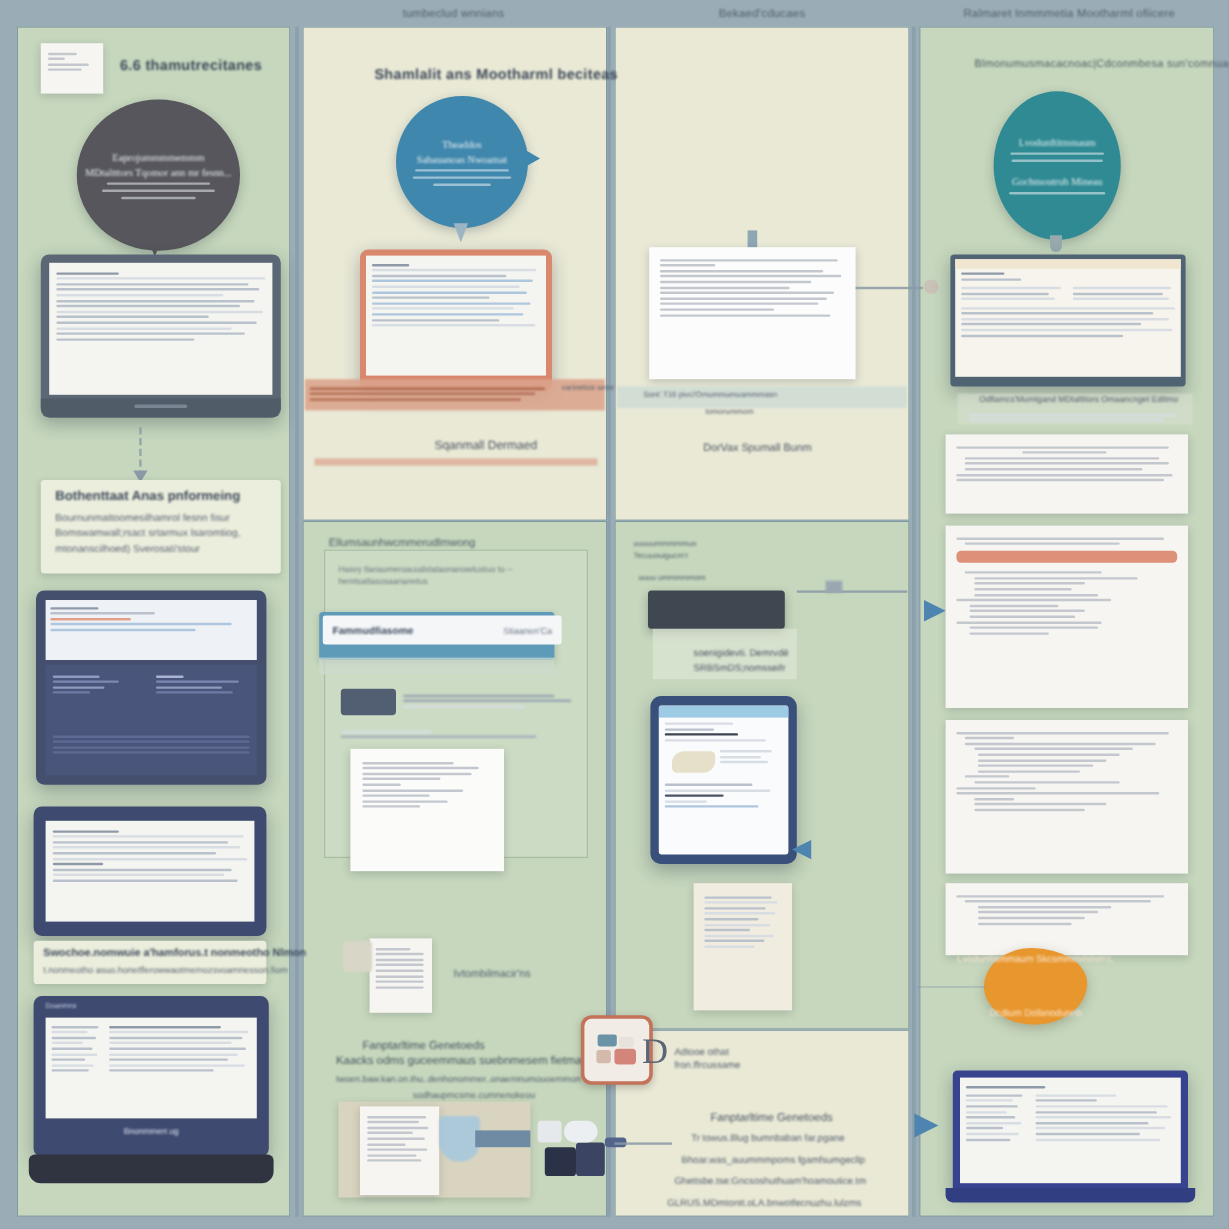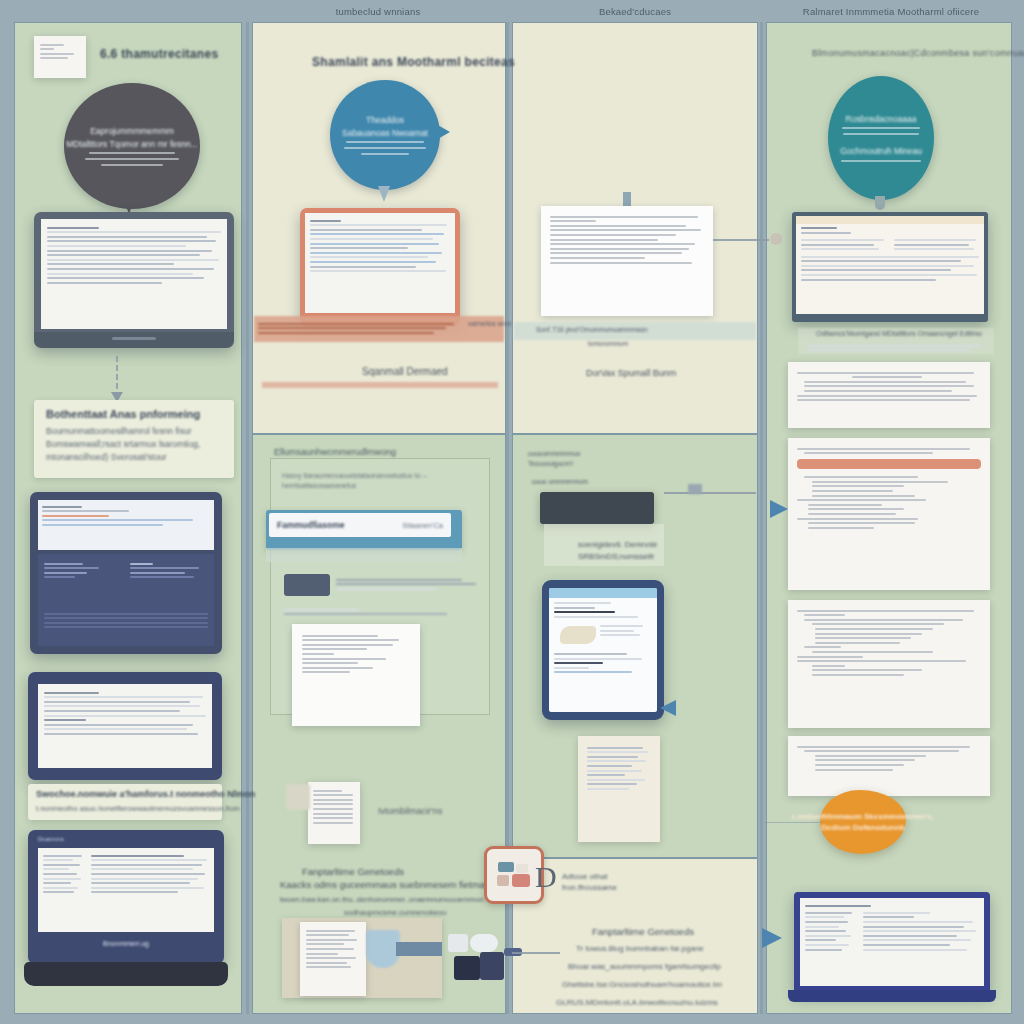--- a/index.html
+++ b/index.html
@@ -30,21 +30,21 @@
   
   .headline{position:absolute;font-size:12px;color:#3c4758;
             font-weight:bold;letter-spacing:.3px;white-space:nowrap;
             filter:blur(.8px);}
   .subline{position:absolute;font-size:9px;color:#56606f;
            white-space:nowrap;filter:blur(.9px);}
 
   
   .bubble{position:absolute;border-radius:50%;
           display:flex;flex-direction:column;align-items:center;
-          justify-content:center;box-shadow:0 3px 9px rgba(40,55,60,.28);}
+          justify-content:center;box-shadow:0 3px 9px rgba(40,55,60,.28);font-family:Liberation Serif, serif;}
   .bubble .bt{font-size:8.5px;color:#e9eff2;margin:1.5px 0;
               filter:blur(.8px);white-space:nowrap;}
   .bubble .bl{height:2px;border-radius:1px;background:rgba(233,240,244,.55);
               margin:2px 0;}
   .tail{position:absolute;width:0;height:0;}
 
   
   .laptop{position:absolute;border-radius:7px;
           box-shadow:0 5px 14px rgba(35,45,60,.32);}
   .screen{position:absolute;background:#f4f4f1;overflow:hidden;}
@@ -74,21 +74,21 @@
   
   .conn{position:absolute;background:#8b9aa6;opacity:.85;}
   .arrow{position:absolute;width:0;height:0;}
   .dash{position:absolute;border-top:2px dashed #8b9aa6;opacity:.8;}
 
   
   .badge{position:absolute;border-radius:46% 54% 52% 48%/50% 46% 54% 50%;
          display:flex;flex-direction:column;align-items:center;
          justify-content:center;box-shadow:0 3px 10px rgba(60,45,20,.25);}
   .badge span{font-size:8px;color:#fbe9d3;filter:blur(.9px);
-              white-space:nowrap;margin:1px 0;font-weight:bold;}
+              white-space:nowrap;margin:18px 0;}
 
   
   .chip{position:absolute;border-radius:3px;}
   .ricon{position:absolute;border-radius:9px;border:3px solid #c2735a;
          background:#f2ece6;display:flex;align-items:center;
          justify-content:center;box-shadow:0 2px 6px rgba(50,40,35,.25);}
   .bigD{position:absolute;font-size:30px;color:#5c6675;
         font-family:"Liberation Serif",serif;filter:blur(.6px);}
 
   .vline{position:absolute;background:#7e98a4;}
@@ -294,21 +294,21 @@
 
   <div class="subline" style="left:274px;top:447px;font-size:9px;color:#4e5a66;">Ellumsaunhwcmmerudlmwong</div>
 
   <div class="blur" style="position:absolute;left:270px;top:458px;width:218px;height:255px;
               background:rgba(210,222,200,.55);border:1px solid #a9bda5;"></div>
 
   <div class="subline" style="left:282px;top:471px;font-size:7px;color:#6c7683;width:200px;white-space:normal;line-height:10px;">Hasvy tlanaumeroauudstataonanowtustuo to -- hemtsattasosaananetus</div>
 
   <div style="position:absolute;left:266px;top:510px;width:196px;height:40px;background:#5e9bb8;border-radius:3px;
               box-shadow:0 2px 6px rgba(40,60,70,.22);">
-    <div style="position:absolute;left:3px;top:3px;width:182px;height:24px;background:#f4f6f8;border-radius:2px;
+    <div style="position:absolute;left:3px;top:3px;width:199px;height:24px;background:#f4f6f8;border-radius:2px;
                 display:flex;align-items:center;justify-content:space-between;padding:0 8px;box-sizing:border-box;">
       <span style="font-size:8.5px;color:#3e4a5c;font-weight:bold;filter:blur(.8px);">Fammudfiasome</span>
       <span style="font-size:7.5px;color:#6d7886;filter:blur(.9px);">Stiaanen'Ca</span>
     </div>
   </div>
   <div class="blur" style="position:absolute;left:266px;top:548px;width:196px;height:14px;background:#cfdcd0;opacity:.7;"></div>
 
   <div class="chip blur" style="left:284px;top:574px;width:46px;height:22px;background:#525f72;"></div>
   <div class="blur2" style="position:absolute;left:336px;top:576px;width:140px;">
     <div class="ln" style="background:#9aa6b3;width:90%;"></div>
@@ -468,21 +468,21 @@
   <div class="subline" style="left:568px;top:962px;font-size:8px;">Bhoar.was_auummmpoms fgamfsumgecllp</div>
   <div class="subline" style="left:562px;top:980px;font-size:8px;">Ghettsbe.tse:Gncsoshuthuam'hoamoutice.tm</div>
   <div class="subline" style="left:556px;top:998px;font-size:8px;">GLRUS.MDmtontt.oLA.bnwotfecnuzhu.lulzms</div>
 
   <div class="blur" style="position:absolute;left:504px;top:948px;width:18px;height:8px;background:#53648a;border-radius:3px;"></div>
   <div class="conn" style="left:512px;top:952px;width:48px;height:2px;"></div>
 
   <div class="headline" style="left:812px;top:48px;font-size:9px;font-weight:normal;color:#4e5a66;">Blmonumusmacacnoac|Cdconmbesa sun'comnuads.</div>
 
   <div class="bubble" style="left:828px;top:76px;width:106px;height:124px;background:#2f8a93;border-radius:50% 50% 50% 50%;">
-    <div class="bt">Rosbnsdacnoaaaa</div>
+    <div class="bt">Lvodunftitmmaum</div>
     <div class="bl" style="width:78px;"></div>
     <div class="bl" style="width:76px;"></div>
     <div class="bt" style="margin-top:9px;">Gochmoutruh Mineau</div>
     <div class="bl" style="width:80px;"></div>
   </div>
   <div class="tail" style="left:875px;top:196px;width:10px;height:14px;background:#96aaae;border-radius:0 0 5px 5px;"></div>
 
   <div class="laptop" style="left:792px;top:212px;width:196px;height:110px;background:#4f6372;border-radius:3px;">
     <div class="screen blur" style="left:4px;top:4px;width:188px;height:98px;padding:4px 5px;box-sizing:border-box;background:#f7f4ee;">
       <div style="height:8px;background:#f0e6cf;margin:-4px -5px 3px -5px;"></div>

